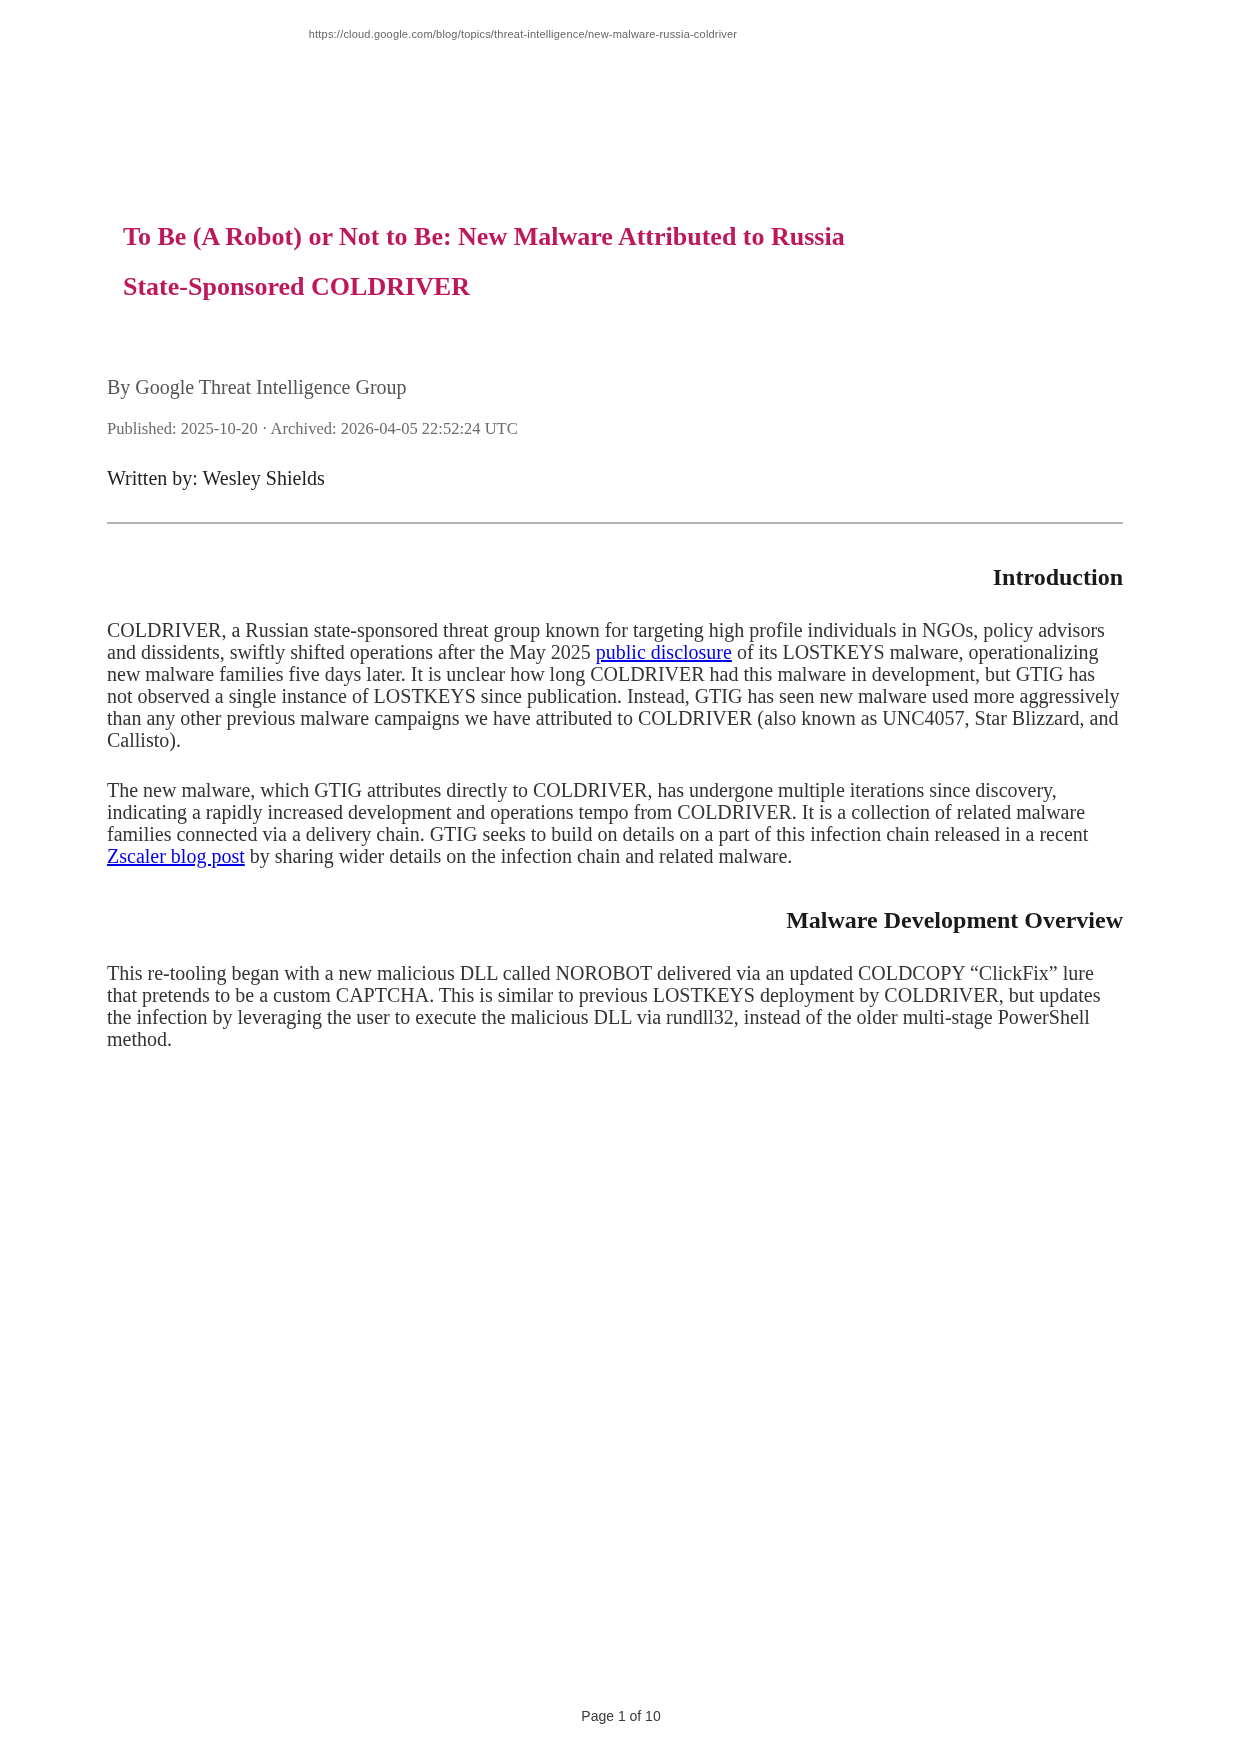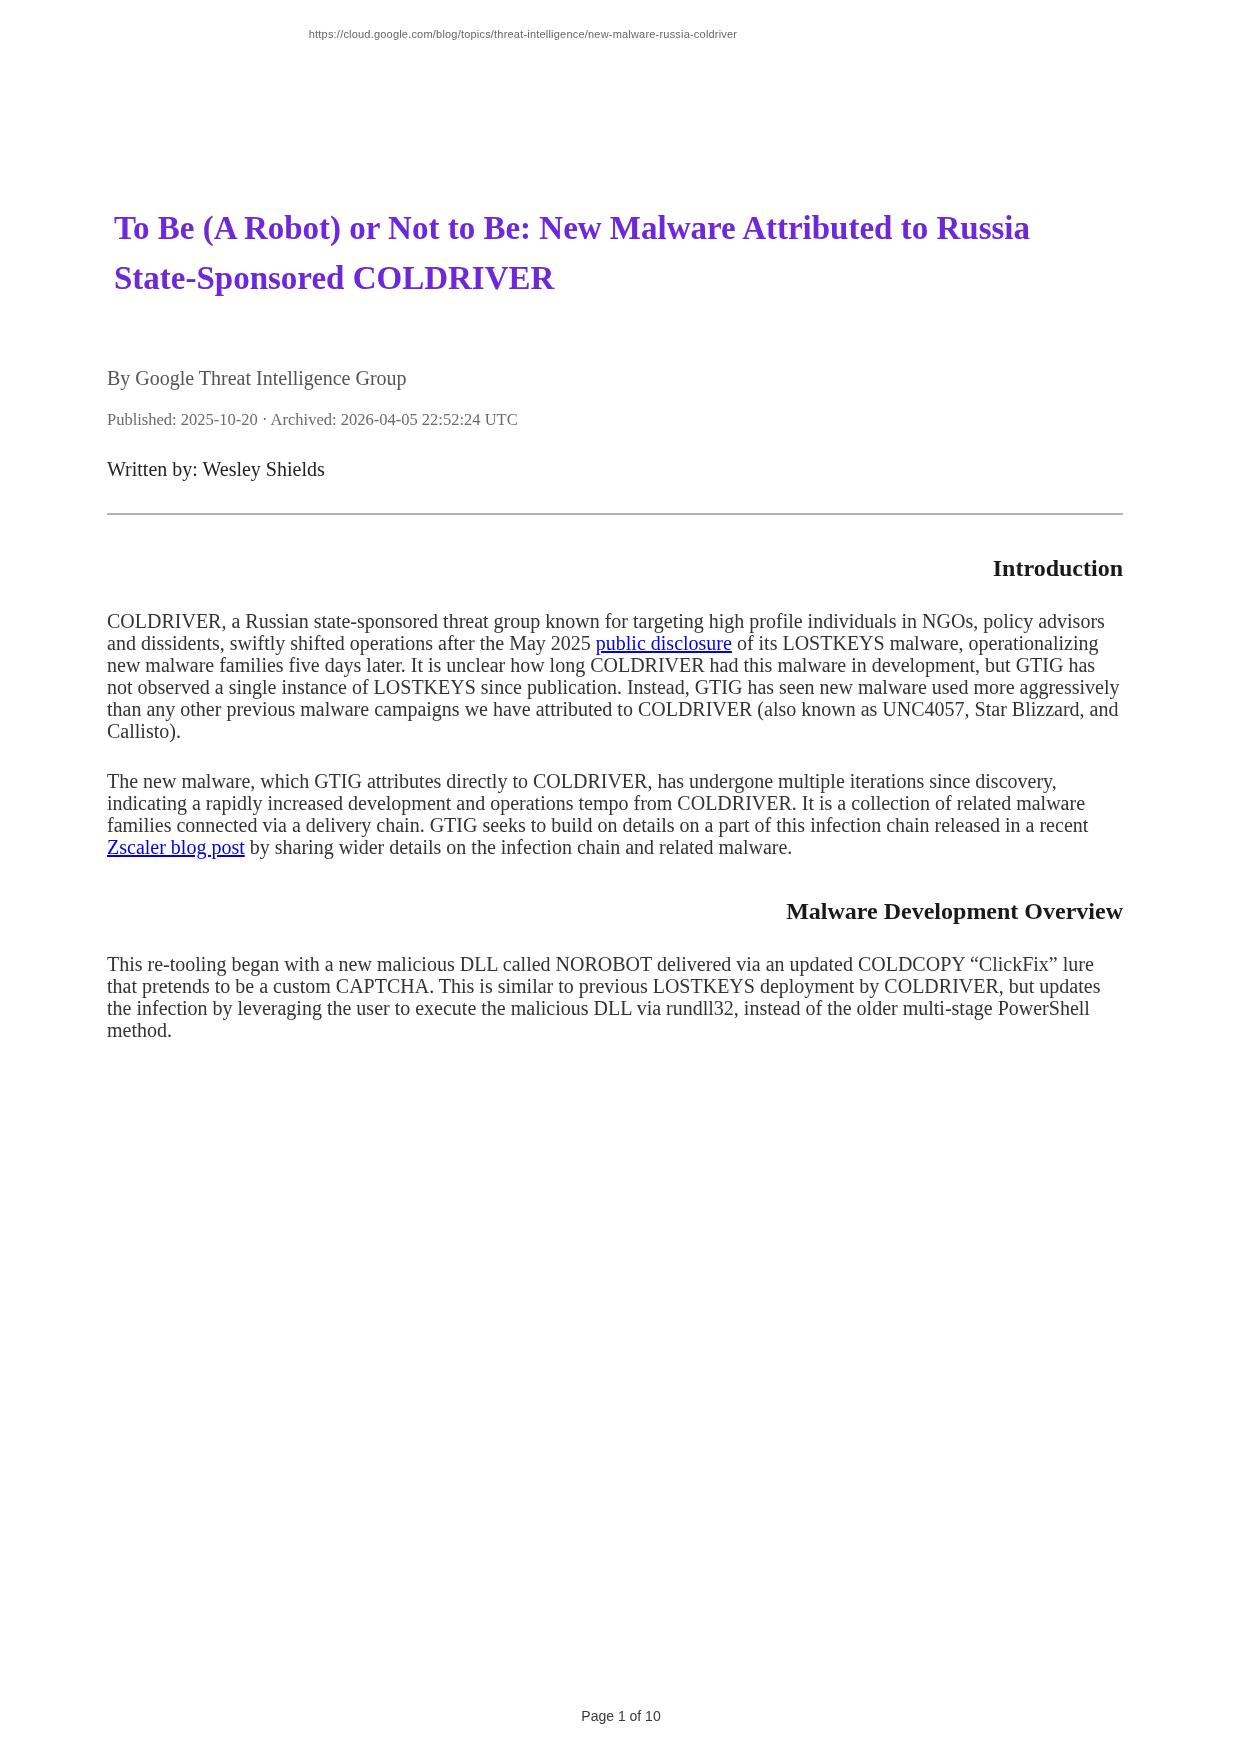--- a/index.html
+++ b/index.html
@@ -22,25 +22,25 @@
     letter-spacing: 0.2px;
     color: #666666;
   }
   .content {
     position: absolute;
     left: 107px;
     top: 196px;
     width: 1016px;
   }
   h1.doc-title {
-    margin: 7px;
-    font-size: 33px;
+    margin: 16px;
+    font-size: 26px;
     line-height: 50px;
     font-weight: bold;
-    color: #6d28d9;
+    color: #be185d;
   }
   .title-line { display: block; }
   .byline {
     margin: 64px 0 0 0;
     font-size: 20px;
     color: #555555;
   }
   .publine {
     margin: 20px 0 0 0;
     font-size: 16.5px;

